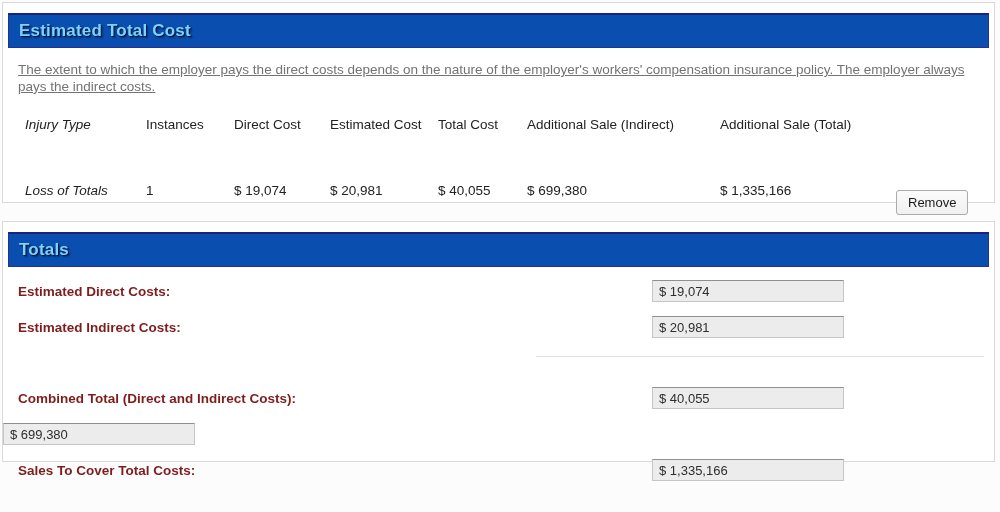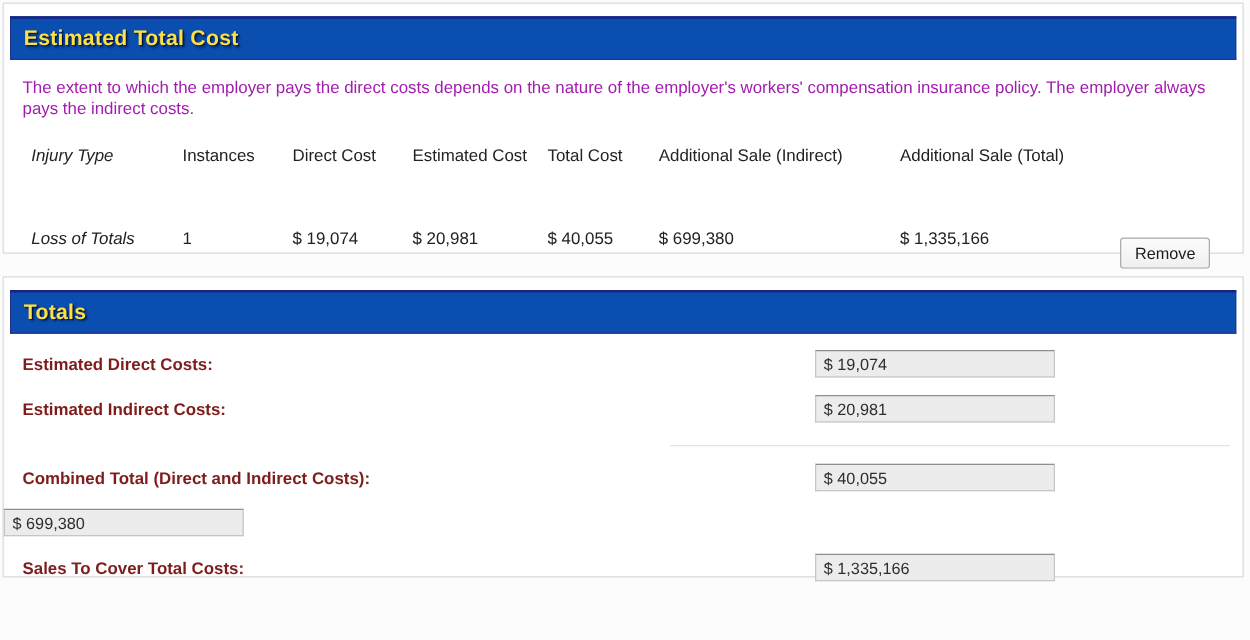--- a/index.html
+++ b/index.html
@@ -32,31 +32,32 @@
   .section-bar {
     margin: 10px 5px 0 5px;
     height: 35px;
     background: #0a4fb0;
     border: 1px solid #253292;
     border-top: 2px solid #1b2380;
     box-sizing: border-box;
     display: flex;
     align-items: center;
     padding-left: 10px;
-    color: #fde047;
+    color: #7dd3fc;
     font-size: 17px;
     font-weight: bold;
     text-shadow: 1px 1px 1px #001238, 2px 2px 2px rgba(0,18,56,0.45);
     letter-spacing: 0.2px;
   }
   .description {
     margin: 14px 16px 0 15px;
     font-size: 13.5px;
-    color: #a21caf;
+    color: #737373;
     line-height: 1.25;
+    text-decoration: underline;
   }
   table.cost-table {
     margin-top: 8px;
     width: 100%;
     border-collapse: collapse;
     table-layout: fixed;
   }
   table.cost-table th,
   table.cost-table td {
     text-align: left;
@@ -109,21 +110,21 @@
     margin-right: 150px;
     background: #ececec;
     border: 1px solid #c6c6c6;
     border-top: 1px solid #8f8f8f;
     font-family: "Liberation Sans", sans-serif;
     font-size: 13px;
     color: #2e2e2e;
     padding: 0 4px 0 6px;
   }
   .row-first { margin-top: 13px; }
-  .row-after-divider { margin-top: 33px; }
+  .row-after-divider { margin-top: 49px; }
   .half-divider {
     position: absolute;
     top: 134px;
     left: 533px;
     right: 10px;
     border-top: 1px solid #e4e4e4;
   }
 </style>
 </head>
 <body>

